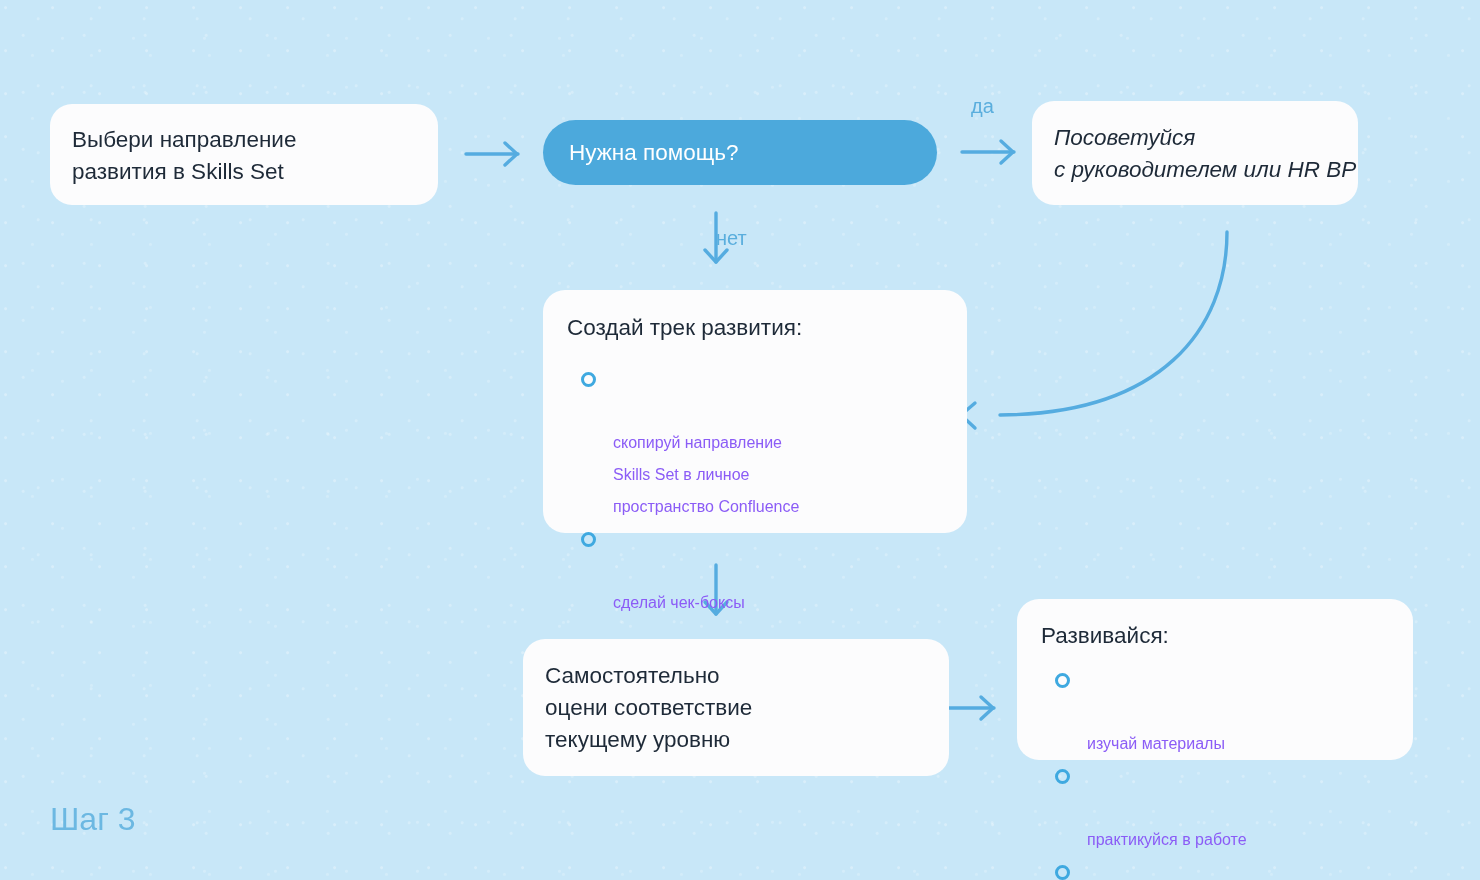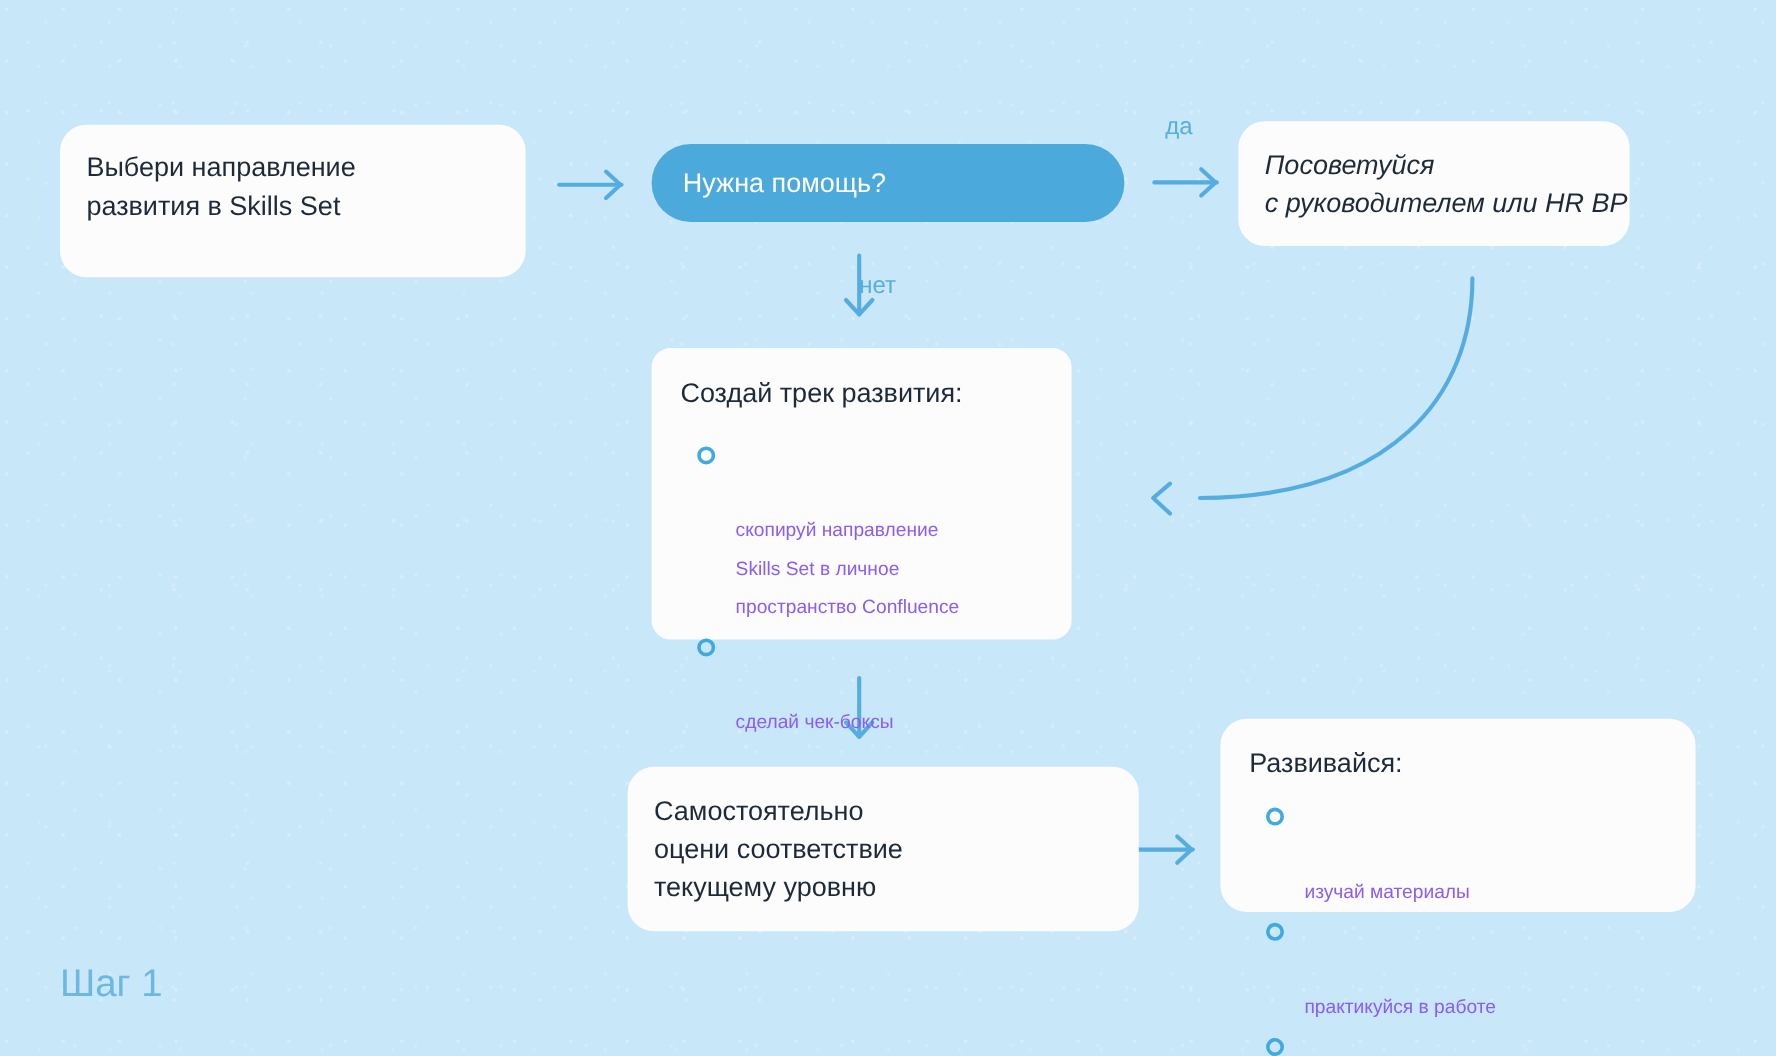--- a/index.html
+++ b/index.html
@@ -136,35 +136,35 @@
         <polyline points="705,602 716,614 727,602"></polyline>
       </g>
 
       <g>
         <line x1="940" y1="708" x2="994" y2="708"></line>
         <polyline points="981,697 993,708 981,719"></polyline>
       </g>
     </g>
   </svg>
 
-  <div class="card" style="left:50px; top:104px; width:388px; height:127px;">
+  <div class="card" style="left:50px; top:104px; width:388px; height:101px;">
     <div class="card-text" style="position:absolute; left:22px; top:20px;">Выбери направление
 развития в Skills Set</div>
   </div>
 
   <div class="pill" style="left:543px; top:120px; width:394px; height:65px;">
     <div class="pill-text">Нужна помощь?</div>
   </div>
 
   <div class="card" style="left:1032px; top:101px; width:326px; height:104px;font-style:italic;">
     <div class="card-text" style="position:absolute; left:22px; top:21px;">Посоветуйся
 с руководителем или HR BP</div>
   </div>
 
-  <div class="card" style="left:543px; top:290px; width:350px; height:243px;border-radius:16px;">
+  <div class="card" style="left:543px; top:290px; width:424px; height:243px;">
     <div class="card-title" style="position:absolute; left:24px; top:23px;">Создай трек развития:</div>
     <ul class="bullets" style="position:absolute; left:38px; top:73px; right:14px;">
       <li>
         <span class="ring"></span>
         <span>скопируй направление
 Skills Set в личное
 пространство Confluence</span>
       </li>
       <li>
         <span class="ring"></span>
@@ -193,15 +193,15 @@
       <li>
         <span class="ring"></span>
         
       </li>
     </ul>
   </div>
 
   <div class="edge-label" style="left:971px; top:94px;">да</div>
   <div class="edge-label" style="left:716px; top:226px;">нет</div>
 
-  <div class="step-label" style="left:50px; top:800px;">Шаг 1</div>
+  <div class="step-label" style="left:50px; top:800px;">Шаг 3</div>
 
 </div>
 
 </body></html>

